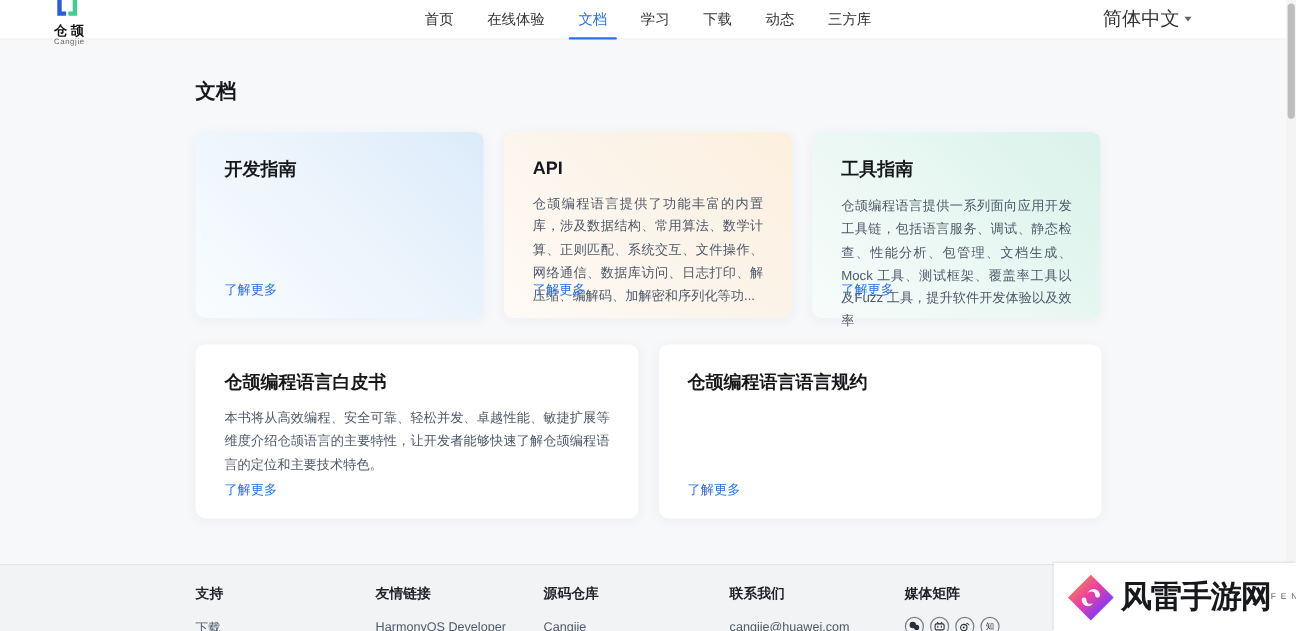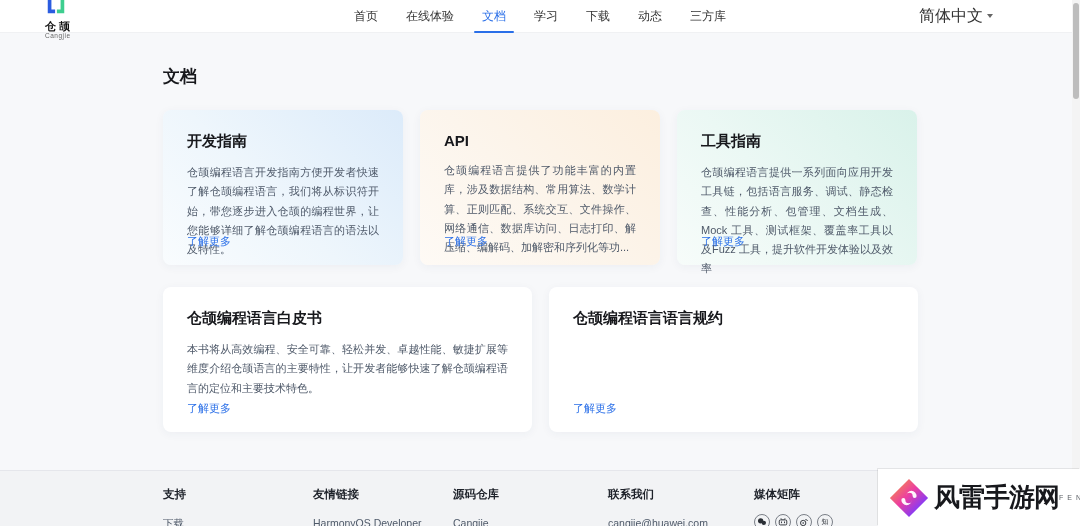--- a/index.html
+++ b/index.html
@@ -216,21 +216,20 @@
     <span class="caret"></span>
   </div>
 </header>
 
 <main class="main">
   <h1 class="page-title">文档</h1>
 
   <div class="cards-row">
     <section class="card card-sm card-dev">
       <h3>开发指南</h3>
-      <p>仓颉编程语言开发指南方便开发者快速了解仓颉编程语言，我们将从标识符开始，带您逐步进入仓颉的编程世界，让您能够详细了解仓颉编程语言的语法以及特性。</p>
       <a class="more">了解更多</a>
     </section>
 
     <section class="card card-sm card-api">
       <h3>API</h3>
       <p>仓颉编程语言提供了功能丰富的内置库，涉及数据结构、常用算法、数学计算、正则匹配、系统交互、文件操作、网络通信、数据库访问、日志打印、解压缩、编解码、加解密和序列化等功...</p>
       <a class="more">了解更多</a>
     </section>
 
     <section class="card card-sm card-tools">

